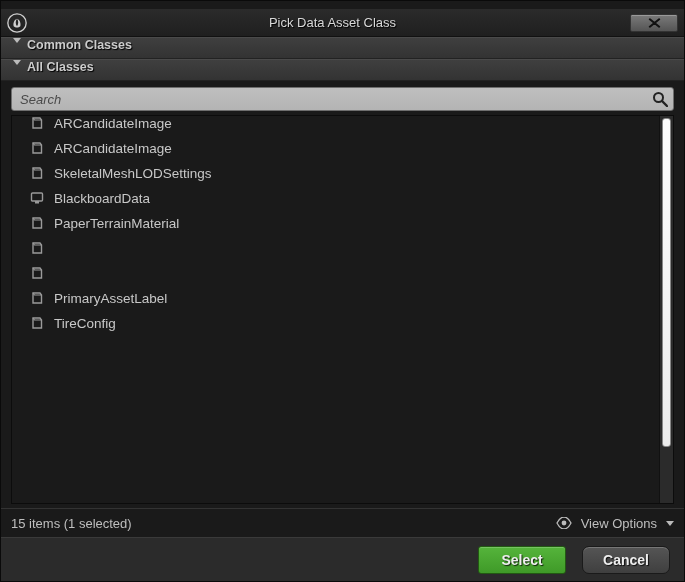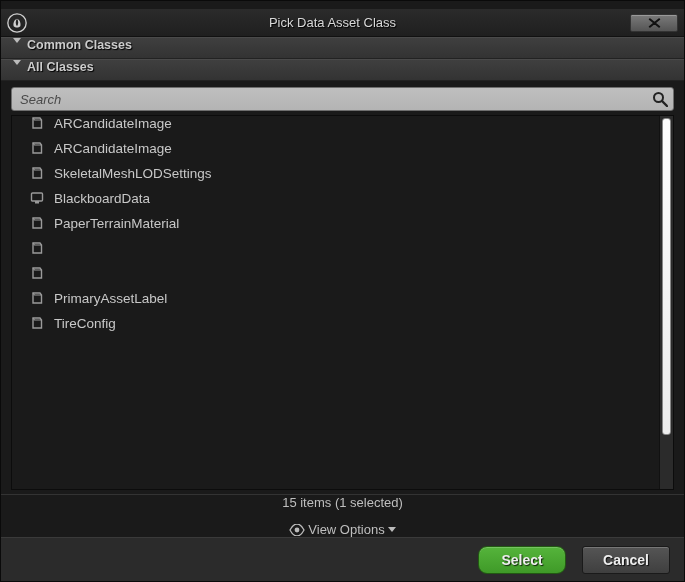--- a/index.html
+++ b/index.html
@@ -160,35 +160,34 @@
     position: absolute;
     top: 2px;
     left: 2px;
     right: 2px;
     height: 85%;
     background: linear-gradient(#fdfdfd, #ececec);
     border-radius: 3px;
     border: 1px solid #888;
   }
   .footer {
-    height: 43px;
+    height: 29px;
     display: flex;
     align-items: center;
     padding: 0 10px;
     border-top: 1px solid #333;
     background: #1a1a1a;
     margin: 4px -10px 0 -10px;
     color: #bfbfbf;
-    flex-direction: column;
   }
   .footer-left { flex: 1; font-size: 13px; }
   .view-options {
     display: flex;
     align-items: center;
-    gap: 3px;
+    gap: 9px;
     font-size: 13px;
     cursor: pointer;
   }
   .eye-icon { width: 16px; height: 12px; display:flex; align-items:center; }
   .dropdown-caret {
     width: 0; height: 0;
     border-left: 4px solid transparent;
     border-right: 4px solid transparent;
     border-top: 5px solid #bbb;
   }
@@ -210,25 +209,25 @@
     font-weight: 700;
     font-size: 14px;
     cursor: pointer;
     color: #eee;
     text-shadow: 1px 1px 1px rgba(0,0,0,0.8);
     box-shadow: inset 0 1px 0 rgba(255,255,255,0.2);
   }
   .btn-primary {
     background: linear-gradient(#55b43b, #3f9a28);
     border-color: #225a12;
-    border-radius: 9px;
   }
   .btn-secondary {
     background: linear-gradient(#555, #3f3f3f);
     border-color: #1a1a1a;
+    border-radius: 7px;
   }
 </style>
 </head>
 <body>
 
 <div class="window">
 
   <div class="titlebar">
     <div class="logo">
       <svg viewBox="0 0 24 24">

